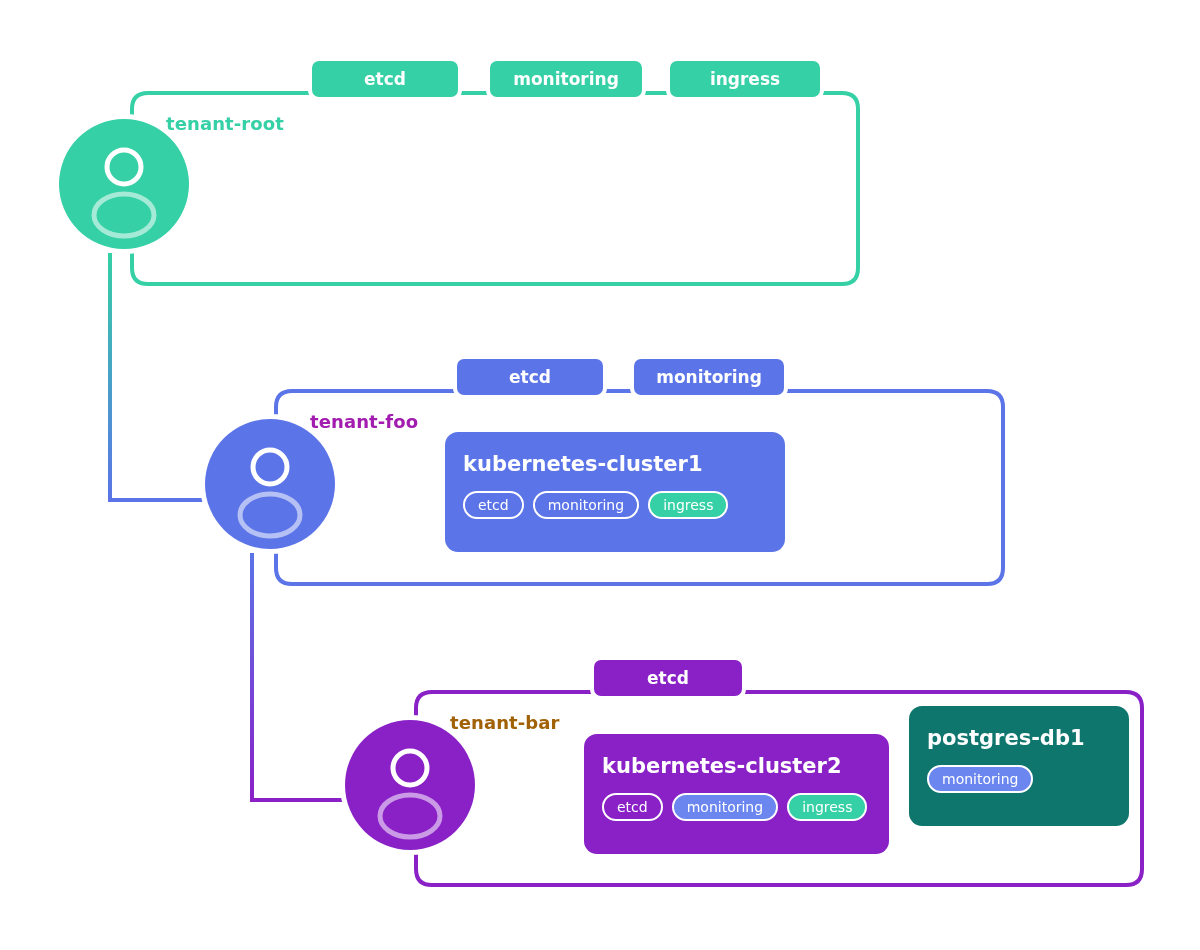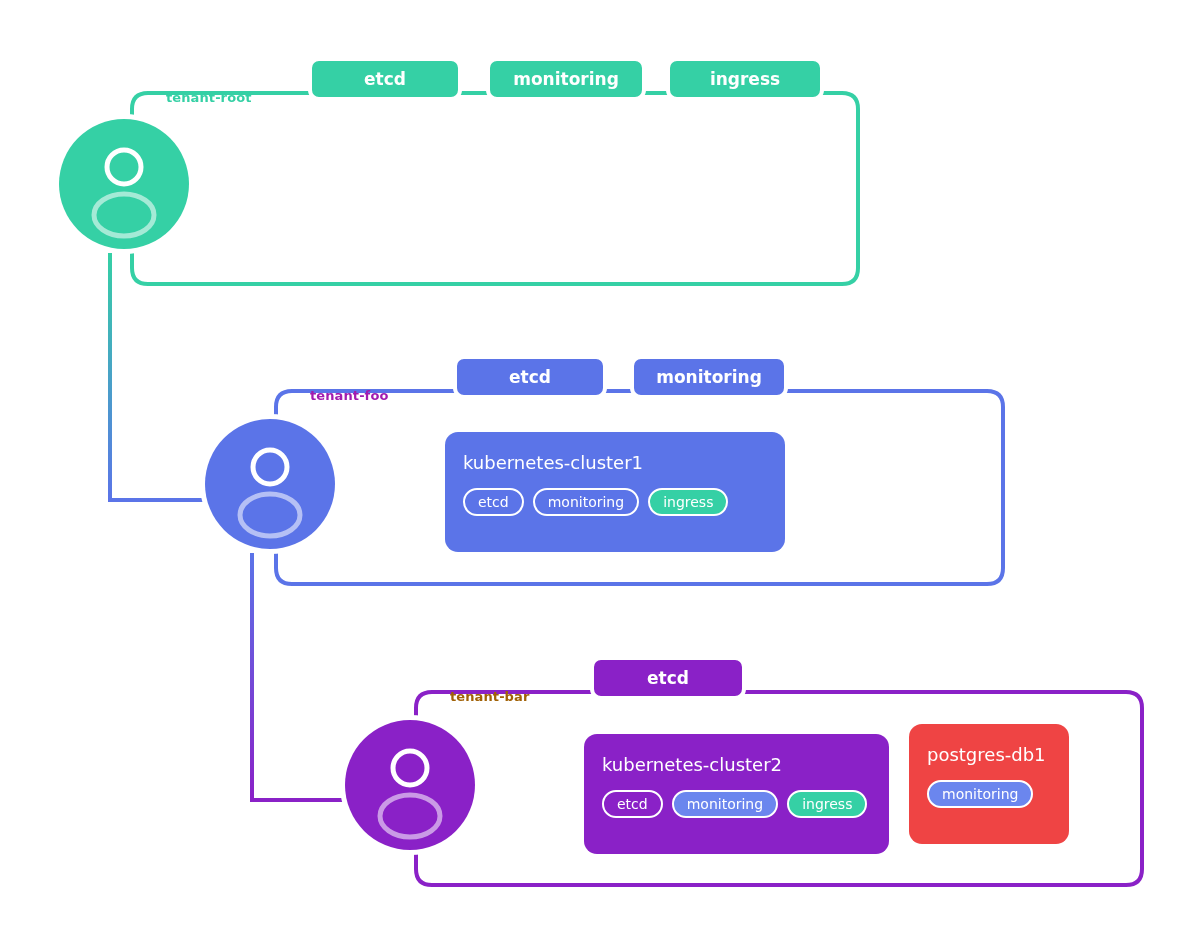--- a/index.html
+++ b/index.html
@@ -12,22 +12,22 @@
   #stage{position:relative;width:1200px;height:950px;}
 
   
   .svg-layer{position:absolute;left:0;top:0;width:1200px;height:950px;overflow:visible;}
   #borders{z-index:1;}
   #connectors{z-index:0;}
 
   
   .tenant-label{
     position:absolute;z-index:4;
-    font-size:13px;font-weight:700;letter-spacing:.1px;
-    white-space:nowrap;line-height:1;
+    font-size:18px;font-weight:700;letter-spacing:.1px;
+    white-space:nowrap;line-height:1;margin-top:24px;
   }
 
   
   .topchip{
     position:absolute;z-index:5;
     height:44px;border-radius:11px;
     display:flex;align-items:center;justify-content:center;
     color:#ffffff;font-size:17px;font-weight:600;
     box-sizing:border-box;
     border:4px solid #ffffff;
@@ -44,21 +44,21 @@
   .avatar svg{display:block;}
 
   
   .card{
     position:absolute;z-index:3;
     border-radius:13px;
     box-sizing:border-box;
     padding:22px 18px 18px 18px;
   }
   .card-title{
-    color:#ffffff;font-size:18px;font-weight:400;
+    color:#ffffff;font-size:21px;font-weight:700;
     margin:0 0 16px 0;line-height:1;white-space:nowrap;
   }
   .card-chips{display:flex;gap:9px;align-items:center;}
   .chip{
     height:28px;border-radius:14px;
     display:inline-flex;align-items:center;justify-content:center;
     padding:0 13px;box-sizing:border-box;
     font-size:14px;font-weight:500;color:#ffffff;
     border:2px solid #ffffff;background:transparent;
     white-space:nowrap;line-height:1;
@@ -185,20 +185,20 @@
 
   <div class="card" style="left:584px;top:734px;width:305px;height:120px;background:#8a21c7;">
     <div class="card-title">kubernetes-cluster2</div>
     <div class="card-chips">
       <span class="chip">etcd</span>
       <span class="chip" style="background:#6b86ee;">monitoring</span>
       <span class="chip" style="background:#35d0a5;">ingress</span>
     </div>
   </div>
 
-  <div class="card" style="left:909px;top:724px;width:160px;height:120px;background:#ef4444;">
+  <div class="card" style="left:909px;top:706px;width:220px;height:120px;background:#0f766e;">
     <div class="card-title">postgres-db1</div>
     <div class="card-chips">
       <span class="chip" style="background:#6b86ee;">monitoring</span>
     </div>
   </div>
 
 </div>
 
 </body></html>

